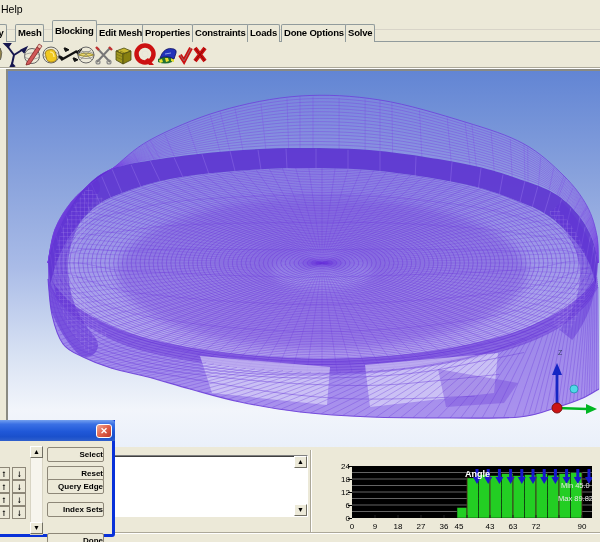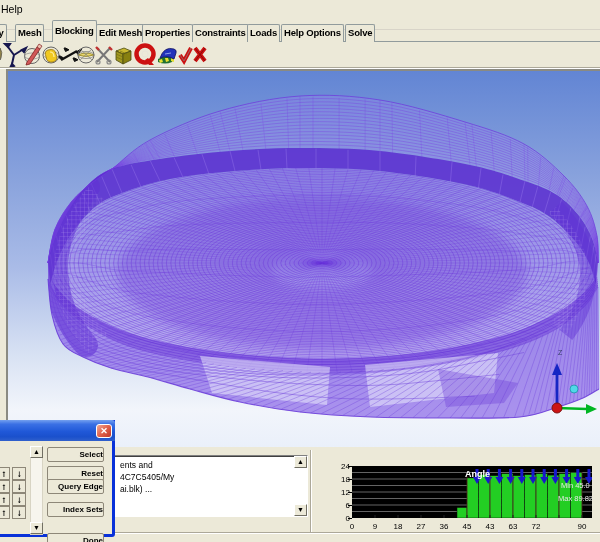--- a/index.html
+++ b/index.html
@@ -45,21 +45,21 @@
     <span>Help</span>
   </div>
 <div id="tabbar" class="abs">
   <div class="tab" style="left:-16px;">etry</div>
   <div class="tab" style="left:15px;">Mesh</div>
   <div class="tab active" style="left:52px;">Blocking</div>
   <div class="tab" style="left:96px;">Edit Mesh</div>
   <div class="tab" style="left:142px;">Properties</div>
   <div class="tab" style="left:192px;">Constraints</div>
   <div class="tab" style="left:247px;">Loads</div>
-  <div class="tab" style="left:281px;">Help Options</div>
+  <div class="tab" style="left:281px;">Done Options</div>
   <div class="tab" style="left:345px;">Solve</div>
 </div>
 <div id="tabline" class="abs"></div>
 <div id="toolbar" class="abs"><svg width="600" height="26" viewBox="0 0 600 26">
 
   <path d="M0,6 Q3,10 1,16 L0,18 Z" fill="#b8a040" stroke="#555" stroke-width="0.8"></path>
 
   <g stroke="#16164e" stroke-width="2" fill="#16164e">
     <path d="M14,13 L8,5"></path>
         <path d="M14,13 L22,8"></path>
@@ -598,23 +598,20 @@
 <text x="558" y="354" font-size="7" fill="#333a66" font-family="Liberation Sans">Z</text>
 <line x1="557" y1="407" x2="587" y2="408" stroke="#00b622" stroke-width="2.6"></line>
 <path d="M597,408 l-11,-5 0,10 z" fill="#00b622"></path>
 <circle cx="574" cy="388" r="4" fill="#50d8e8" stroke="#2090a8" stroke-width="0.8"></circle>
 <circle cx="557" cy="407" r="5" fill="#cc1414" stroke="#801010" stroke-width="1"></circle>
 </g>
 </svg>
   </div>
 <div id="bottompanel" class="abs"></div>
 <div id="msgbox" class="abs">
-  <div class="txt">ents and
-4C7C5405/My
-ai.blk) ...</div>
   <div class="sbbtn" style="right:0px;top:0px;">▲</div>
   <div class="sbbtn" style="right:0px;bottom:0px;">▼</div>
 </div>
 <div id="vsep" class="abs"></div>
 <div id="hline" class="abs"></div>
 <div id="histo" class="abs">
   <div class="ylab" style="top:12px;">24</div>
     <div style="position:absolute;left:33px;top:16px;width:4px;height:1px;background:#000;"></div>
   <div class="ylab" style="top:25px;">18</div>
     <div style="position:absolute;left:33px;top:29px;width:4px;height:1px;background:#000;"></div>
@@ -622,21 +619,21 @@
     <div style="position:absolute;left:33px;top:42px;width:4px;height:1px;background:#000;"></div>
   <div class="ylab" style="top:51px;">6</div>
     <div style="position:absolute;left:33px;top:55px;width:4px;height:1px;background:#000;"></div>
   <div class="ylab" style="top:64px;">0</div>
     <div style="position:absolute;left:33px;top:68px;width:4px;height:1px;background:#000;"></div>
   <div class="xlab" style="left:29px;">0</div>
   <div class="xlab" style="left:52px;">9</div>
   <div class="xlab" style="left:75px;">18</div>
   <div class="xlab" style="left:98px;text-align:center;">27</div>
   <div class="xlab" style="left:121px;">36</div>
-  <div class="xlab" style="left:144px;text-align:center;">45</div>
+  <div class="xlab" style="left:136px;text-align:center;">45</div>
   <div class="xlab" style="left:167px;">43</div>
   <div class="xlab" style="left:190px;">63</div>
   <div class="xlab" style="left:213px;">72</div>
   <div class="xlab" style="left:236px;margin-top:20px;">81</div>
   <div class="xlab" style="left:259px;">90</div>
   <div id="plot"><svg width="240" height="52" viewBox="0 0 240 52">
     <g stroke="#8f8f8f" stroke-width="0.7">
       <path d="M0,45.5 H240 M0,39 H240 M0,32.5 H240 M0,26 H240 M0,19.5 H240 M0,13 H240 M0,6.5 H240"></path>
     </g>
     <g fill="#23ce23" stroke="#0a0a0a" stroke-width="0.5">

